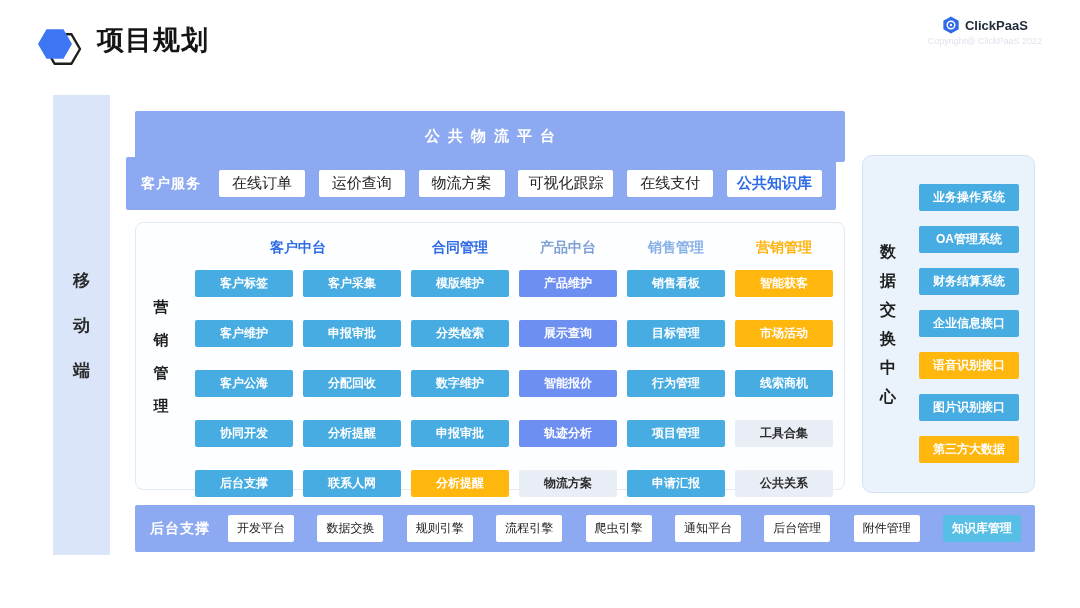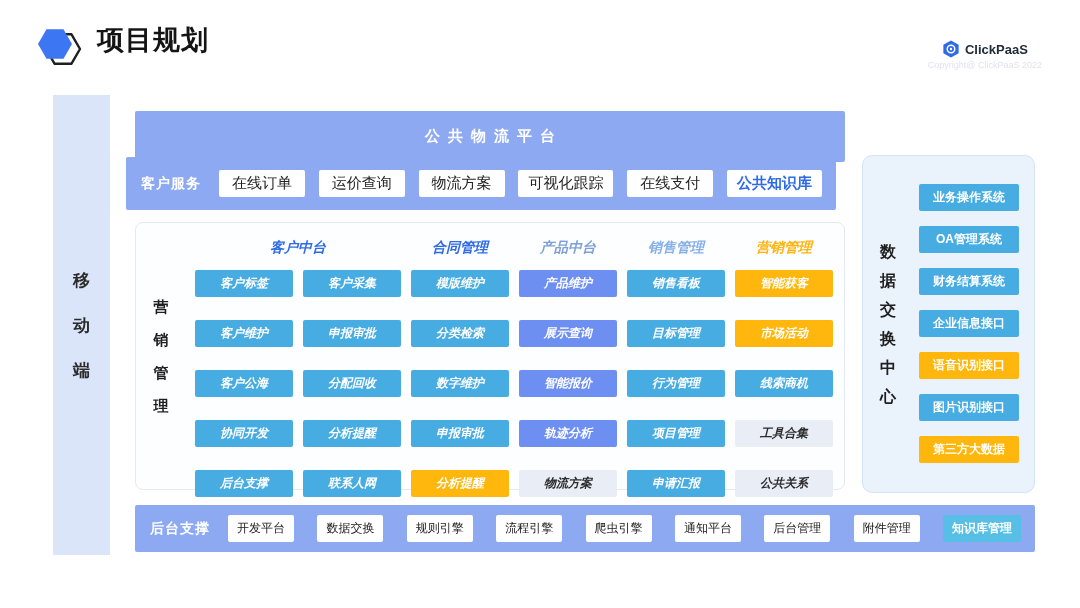--- a/index.html
+++ b/index.html
@@ -3,21 +3,21 @@
 <meta charset="utf-8">
 <style>
   * { margin:0; padding:0; box-sizing:border-box; }
   body { font-family:"Liberation Sans","DejaVu Sans",sans-serif; background:#fff; }
   .stage { position:relative; width:1080px; height:608px; background:#fff; overflow:hidden; }
 
   
   .app-header { position:absolute; left:35px; top:22px; display:flex; align-items:flex-start; gap:14px; }
   .page-title { font-size:27px; font-weight:800; color:#141414; letter-spacing:1px; }
 
-  .brand { position:absolute; right:38px; top:40px; text-align:center; }
+  .brand { position:absolute; right:38px; top:16px; text-align:center; }
   .brand-row { display:flex; align-items:center; gap:5px; justify-content:center; }
   .brand-name { font-size:13px; font-weight:700; color:#222b3a; }
   .brand-copy { font-size:9px; color:#dfe3ec; margin-top:2px; white-space:nowrap; }
 
   
   .sidebar { position:absolute; left:53px; top:95px; width:57px; height:460px;
              background:var(--c-sidebar_bg,#DBE5F9); display:flex; align-items:center; justify-content:center; }
   .sidebar .v-label { font-size:17px; font-weight:700; color:#2b2b2b; line-height:45px; text-align:center; }
 
   
@@ -41,21 +41,21 @@
   .st-orange     { background:var(--c-orange,#FFB60D); color:#fff; font-weight:600; }
   .st-gray       { background:var(--c-chip_gray,#E9EDF6); color:#2b2b2b; font-weight:600; }
   .st-sky-light  { background:var(--c-sky_light,#57BFE5); color:#fff; font-weight:600; }
 
   
   .matrix-card { position:absolute; left:135px; top:222px; width:710px; height:268px;
                  background:#FDFEFF; border:1px solid #E3E9F5; border-radius:8px; }
   .matrix-vlabel { position:absolute; left:8px; top:0; bottom:0; width:34px;
                    display:flex; align-items:center; justify-content:center; }
   .matrix-vlabel .v-label { font-size:15px; font-weight:700; color:#1f1f1f; line-height:33px; text-align:center; }
-  .matrix-inner { position:absolute; left:59px; top:13px;font-style:italic; }
+  .matrix-inner { position:absolute; left:59px; top:13px; }
   .hdr-grid, .cell-grid { display:grid; grid-template-columns:repeat(6,98px); column-gap:10px; }
   .hdr-grid { margin-bottom:12px; }
   .cell-grid { row-gap:20px; grid-auto-rows:30px; }
   .col-header { text-align:center; font-size:14px; font-weight:700; height:22px; line-height:22px; }
   .st-hdr-blue   { color:var(--c-accent_blue,#2F6BE6); }
   .st-hdr-muted  { color:#7FA0D4; }
   .st-hdr-light  { color:#87B0E8; }
   .st-hdr-orange { color:#FFB30F; }
   .chip { font-size:12px; padding:0 4px; }
 

